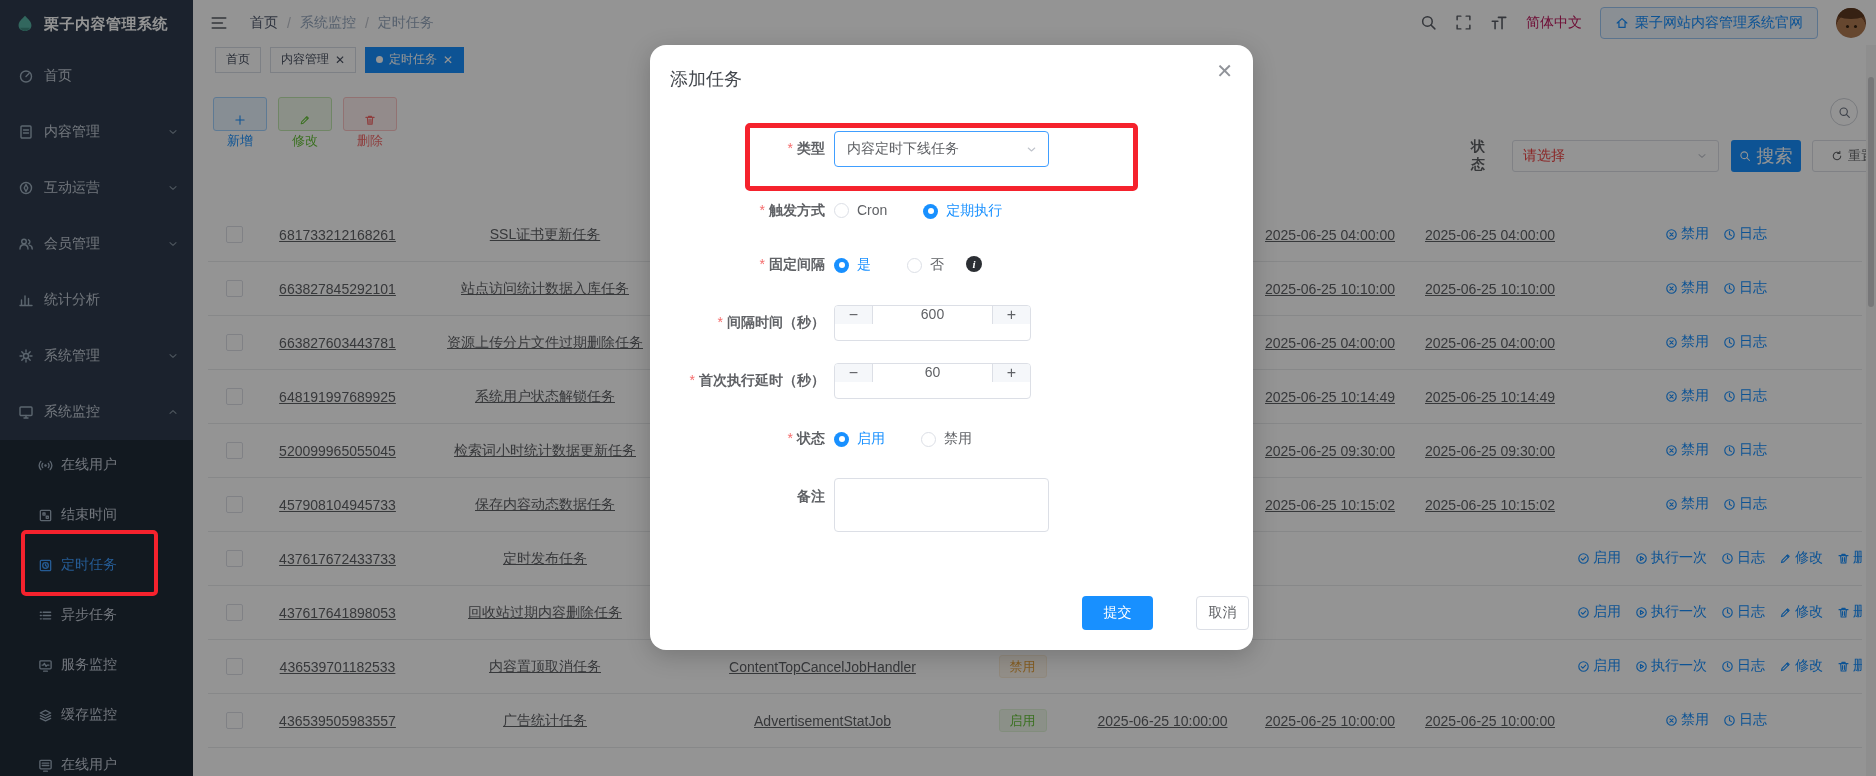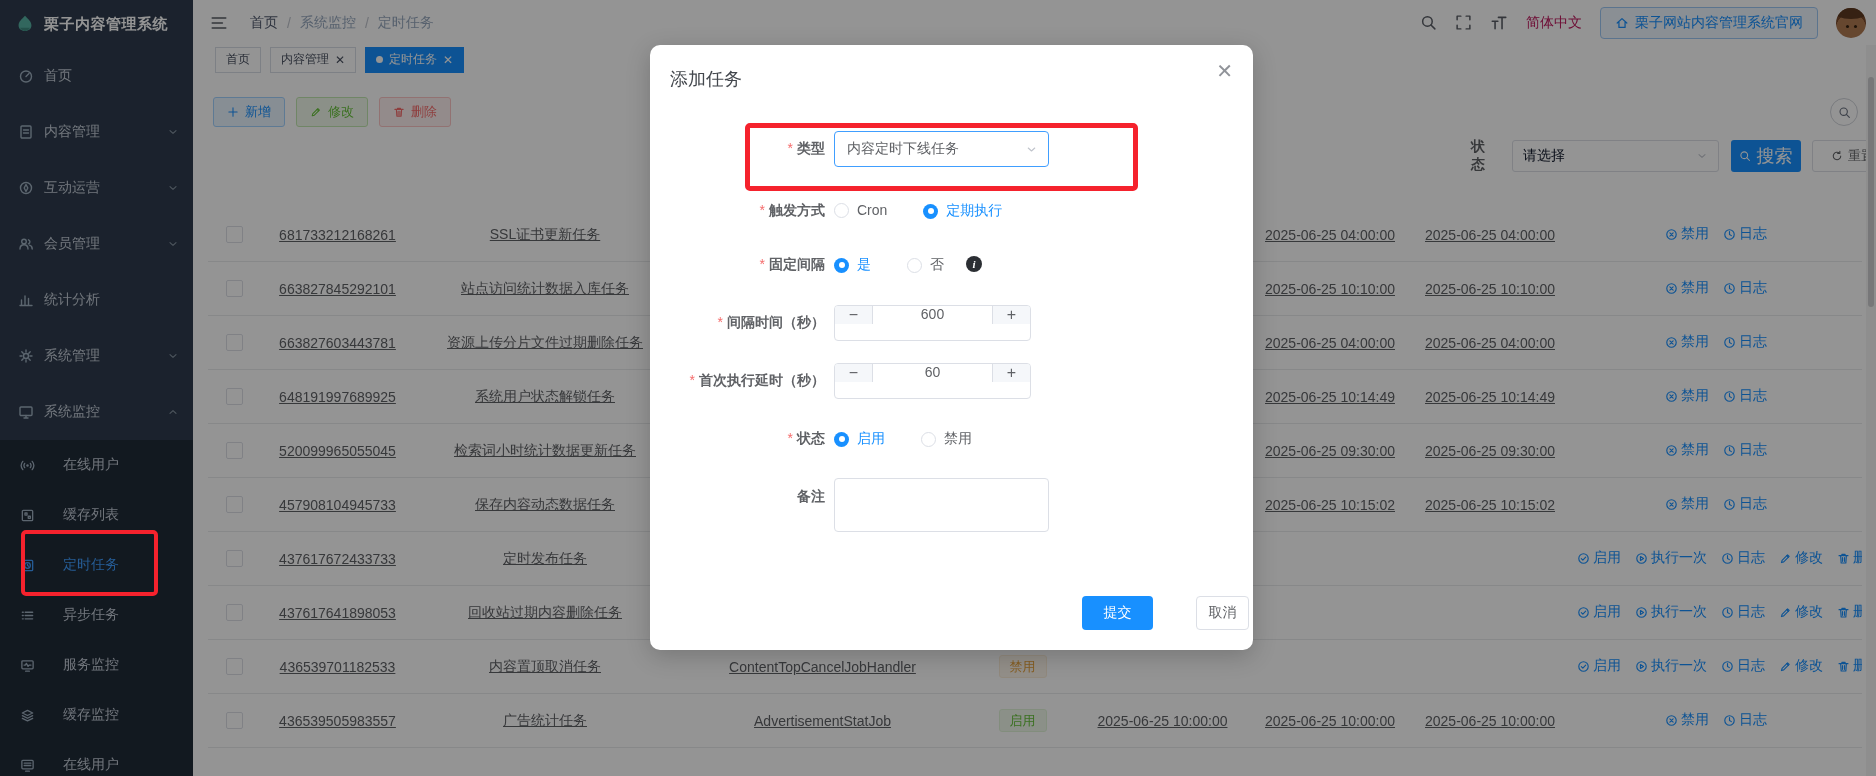--- a/index.html
+++ b/index.html
@@ -9,21 +9,21 @@
 
   
   .sidebar{position:absolute;left:0;top:0;width:193px;height:776px;background:#2f3c4e;z-index:1;}
   .logo{height:48px;display:flex;align-items:center;padding-left:14px;gap:8px;}
   .logo-text{color:#fff;font-size:15px;font-weight:bold;letter-spacing:.5px;}
   .nav-item{height:56px;display:flex;align-items:center;padding:0 14px 0 18px;color:#c3cbd6;gap:10px;cursor:pointer;}
   .nav-item .icon{color:#9fb0c0;}
   .nav-item .arrow{margin-left:auto;color:#8a97a5;}
   .arrow.up svg{transform:rotate(180deg);}
   .submenu{background:#202b38;padding:0;min-height:336px;}
-  .sub-item{height:50px;display:flex;align-items:center;padding-left:20px;gap:28px;color:#c3cbd6;cursor:pointer;}
+  .sub-item{height:50px;display:flex;align-items:center;padding-left:38px;gap:8px;color:#c3cbd6;cursor:pointer;}
   .sub-item .icon{color:#9fb0c0;}
   .sub-item.active,.sub-item.active .icon{color:#409eff;}
 
   
   .topbar{position:absolute;left:193px;top:0;width:1683px;height:45px;background:#fff;display:flex;align-items:center;}
   .hamburger{margin-left:17px;color:#5a5e66;cursor:pointer;}
   .breadcrumb{margin-left:22px;display:flex;align-items:center;gap:9px;font-size:14px;}
   .bc-item{color:#97a8be;}
   .bc-item.first{color:#515a6e;}
   .bc-sep{color:#c0c4cc;}
@@ -43,32 +43,32 @@
   .chip{height:26px;box-sizing:border-box;padding:0 10px;border:1px solid #d8dce5;background:#fff;color:#495060;
         font-size:12px;display:flex;align-items:center;gap:6px;cursor:pointer;}
   .chip .dot{width:7px;height:7px;border-radius:50%;background:#fff;display:none;}
   .chip.active{background:#1890ff;border-color:#1890ff;color:#fff;}
   .chip.active .dot{display:block;}
   .chip .x{font-size:12px;line-height:1;}
 
   
   .content{position:absolute;left:193px;top:74px;width:1683px;height:702px;background:#fff;}
   .btn-row{position:absolute;left:20px;top:23px;display:flex;gap:11px;}
-  .btn{height:30px;box-sizing:border-box;padding:4px 13px;border-radius:3px;font-size:13px;display:inline-flex;
-       align-items:center;gap:6px;border:1px solid transparent;cursor:pointer;background:#fff;}
+  .btn{height:30px;box-sizing:border-box;padding:16px 13px;border-radius:3px;font-size:13px;display:inline-flex;
+       align-items:center;gap:6px;border:1px solid transparent;cursor:pointer;background:#fff;flex-direction:column;}
   .btn-add{color:#1890ff;background:#e8f4ff;border-color:#a3d3ff;}
   .btn-edit{color:#67c23a;background:#f0f9eb;border-color:#c2e7b0;}
   .btn-del{color:#f56c6c;background:#fef0f0;border-color:#fbc4c4;}
   .circle-btn{position:absolute;left:1637px;top:24px;width:28px;height:28px;border-radius:50%;border:1px solid #d0d3d9;
        display:flex;align-items:center;justify-content:center;color:#6b7280;background:#fff;cursor:pointer;box-sizing:border-box;}
   .filter-row{position:absolute;left:1278px;top:66px;display:flex;align-items:center;height:32px;}
   .filter-label{font-weight:bold;color:#606266;margin-right:14px;}
   .filter-select{width:215px;height:32px;box-sizing:border-box;border:1px solid #dcdfe6;border-radius:3px;background:#fff;
        display:flex;align-items:center;justify-content:space-between;padding:0 10px;cursor:pointer;}
-  .placeholder{color:#0f172a;}
+  .placeholder{color:#ef4444;}
   .chev{color:#c0c4cc;}
   .btn-search{margin-left:12px;width:72px;height:32px;border:none;border-radius:3px;background:#1890ff;color:#fff;
        font-size:18px;display:inline-flex;align-items:center;justify-content:center;gap:5px;cursor:pointer;}
   .btn-reset{margin-left:11px;width:84px;height:32px;box-sizing:border-box;border:1px solid #dcdfe6;border-radius:3px;background:#fff;
        color:#606266;font-size:13px;display:inline-flex;align-items:center;justify-content:center;gap:5px;cursor:pointer;}
 
   
   .table{position:absolute;left:15px;top:134px;width:1654px;}
   .thead{display:flex;align-items:center;height:37px;background:#f8f8f9;border-bottom:1px solid #e8eaec;
          font-weight:bold;color:#515a6e;font-size:14px;}
@@ -81,21 +81,21 @@
   .badge.success{color:#67c23a;background:#f0f9eb;border:1px solid #e1f3d8;}
   .badge.warning{color:#e6a23c;background:#fdf6ec;border:1px solid #faecd8;}
   .op{color:#1890ff;display:inline-flex;align-items:center;gap:3px;margin:0 7px;cursor:pointer;white-space:nowrap;}
 
   
   .scrollbar{position:absolute;right:0;top:45px;width:10px;height:731px;background:#f4f4f5;}
   .scroll-thumb{position:absolute;top:32px;left:2px;width:6px;height:230px;border-radius:3px;background:#cdced0;cursor:pointer;}
 
   
   .overlay{position:absolute;inset:0;background:rgba(0,0,0,0.42);z-index:40;}
-  .modal{position:absolute;left:650px;top:45px;width:603px;height:605px;background:#fff;border-radius:10px;z-index:50;
+  .modal{position:absolute;left:650px;top:45px;width:603px;height:605px;background:#fff;border-radius:16px;z-index:50;
          box-shadow:0 6px 24px rgba(0,0,0,.2);}
   .modal-title{position:absolute;left:20px;top:22px;font-size:18px;color:#43474d;}
   .modal-close{position:absolute;right:20px;top:16px;font-size:20px;color:#909399;cursor:pointer;line-height:1;}
   .m-row{position:absolute;left:0;width:100%;height:36px;display:flex;align-items:center;}
   .r1{top:86px;}.r2{top:148px;}.r3{top:202px;}.r4{top:260px;}.r5{top:318px;}.r6{top:376px;}
   .r7{top:433px;height:54px;align-items:flex-start;}
   .m-label{width:175px;text-align:right;flex-shrink:0;font-weight:bold;color:#606266;}
   .r7 .m-label{line-height:36px;}
   .req::before{content:"*";color:#f56c6c;margin-right:4px;font-weight:normal;}
   .m-ctrl{margin-left:9px;display:flex;align-items:flex-start;}
@@ -244,21 +244,21 @@
           </span>
           <span>在线用户</span>
         </div>
         <div class="sub-item">
           <span class="icon ">
             <svg viewBox="0 0 16 16" width="15" height="15" fill="none" stroke="currentColor" stroke-width="1.4" stroke-linecap="round" stroke-linejoin="round">
               <rect x="2.5" y="2.5" width="11" height="11" rx="1"></rect>
               <path d="M5.3 5.3h2.2v2.2H5.3zM8.8 8.8H11V11H8.8z"></path>
             </svg>
           </span>
-          <span>缓存列表</span>
+          <span>结束时间</span>
         </div>
         <div class="sub-item active">
           <span class="icon ">
             <svg viewBox="0 0 16 16" width="15" height="15" fill="none" stroke="currentColor" stroke-width="1.4" stroke-linecap="round" stroke-linejoin="round">
               <rect x="2.5" y="2.5" width="11" height="11" rx="1"></rect>
               <circle cx="8" cy="8" r="3"></circle>
               <path d="M8 6.5V8l1.2.8"></path>
             </svg>
           </span>
           <span>定时任务</span>

